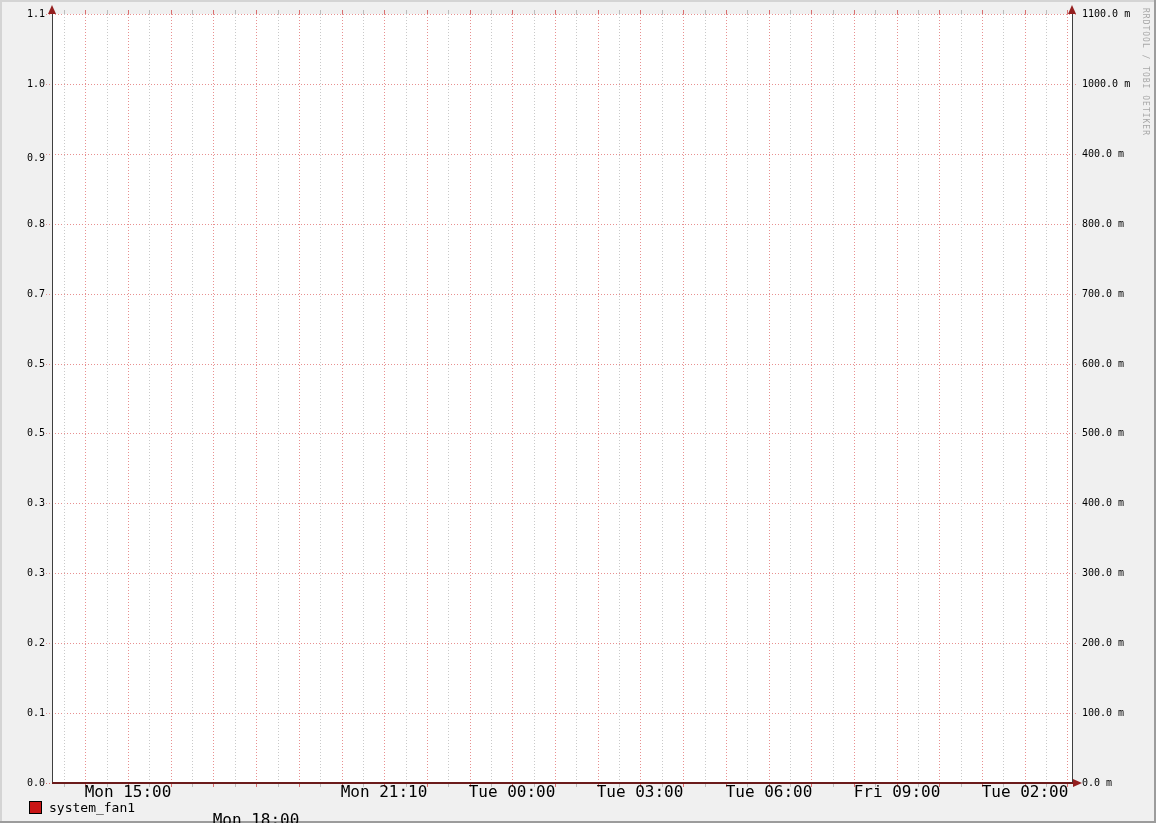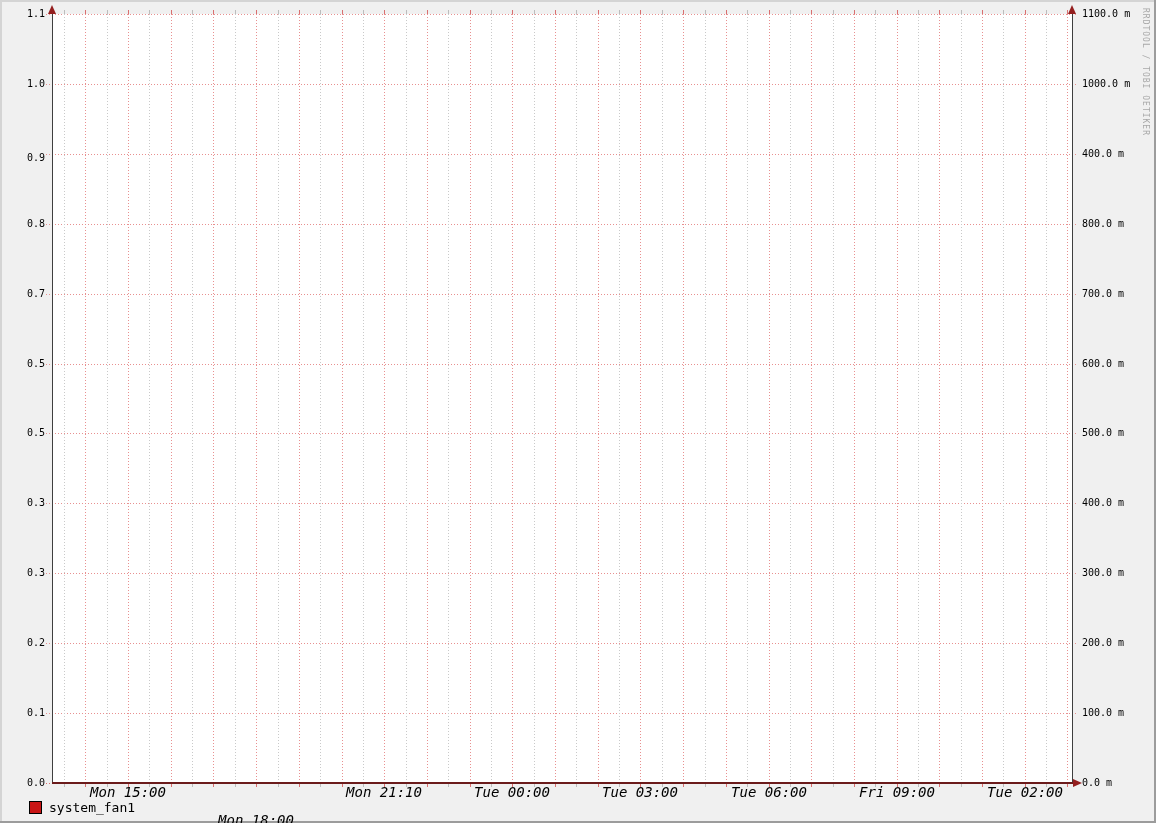--- a/index.html
+++ b/index.html
@@ -8,21 +8,21 @@
     width:1156px; height:823px;
     background:#f0f0f0;
     font-family:"DejaVu Sans Mono","Liberation Mono",monospace;
     overflow:hidden;
   }
   .abs { position:absolute; }
   .hgrid { position:absolute; height:1px; }
   .vgrid { position:absolute; width:1px; }
   .tick  { position:absolute; }
   .ylab  { position:absolute; font-size:10px; line-height:10px; color:#000; white-space:pre; }
-  .xlab  { position:absolute; font-size:14px; line-height:10px; color:#000; white-space:pre; transform:translateX(-50%);font-style:italic; }
+  .xlab  { position:absolute; font-size:16px; line-height:10px; color:#000; white-space:pre; transform:translateX(-50%); }
   .arrow-up {
     position:absolute; width:0; height:0;
     border-left:4px solid transparent; border-right:4px solid transparent;
     border-bottom:9px solid #941f1f;
   }
   .arrow-right {
     position:absolute; width:0; height:0;
     border-top:4px solid transparent; border-bottom:4px solid transparent;
     border-left:9px solid #941f1f;
   }

